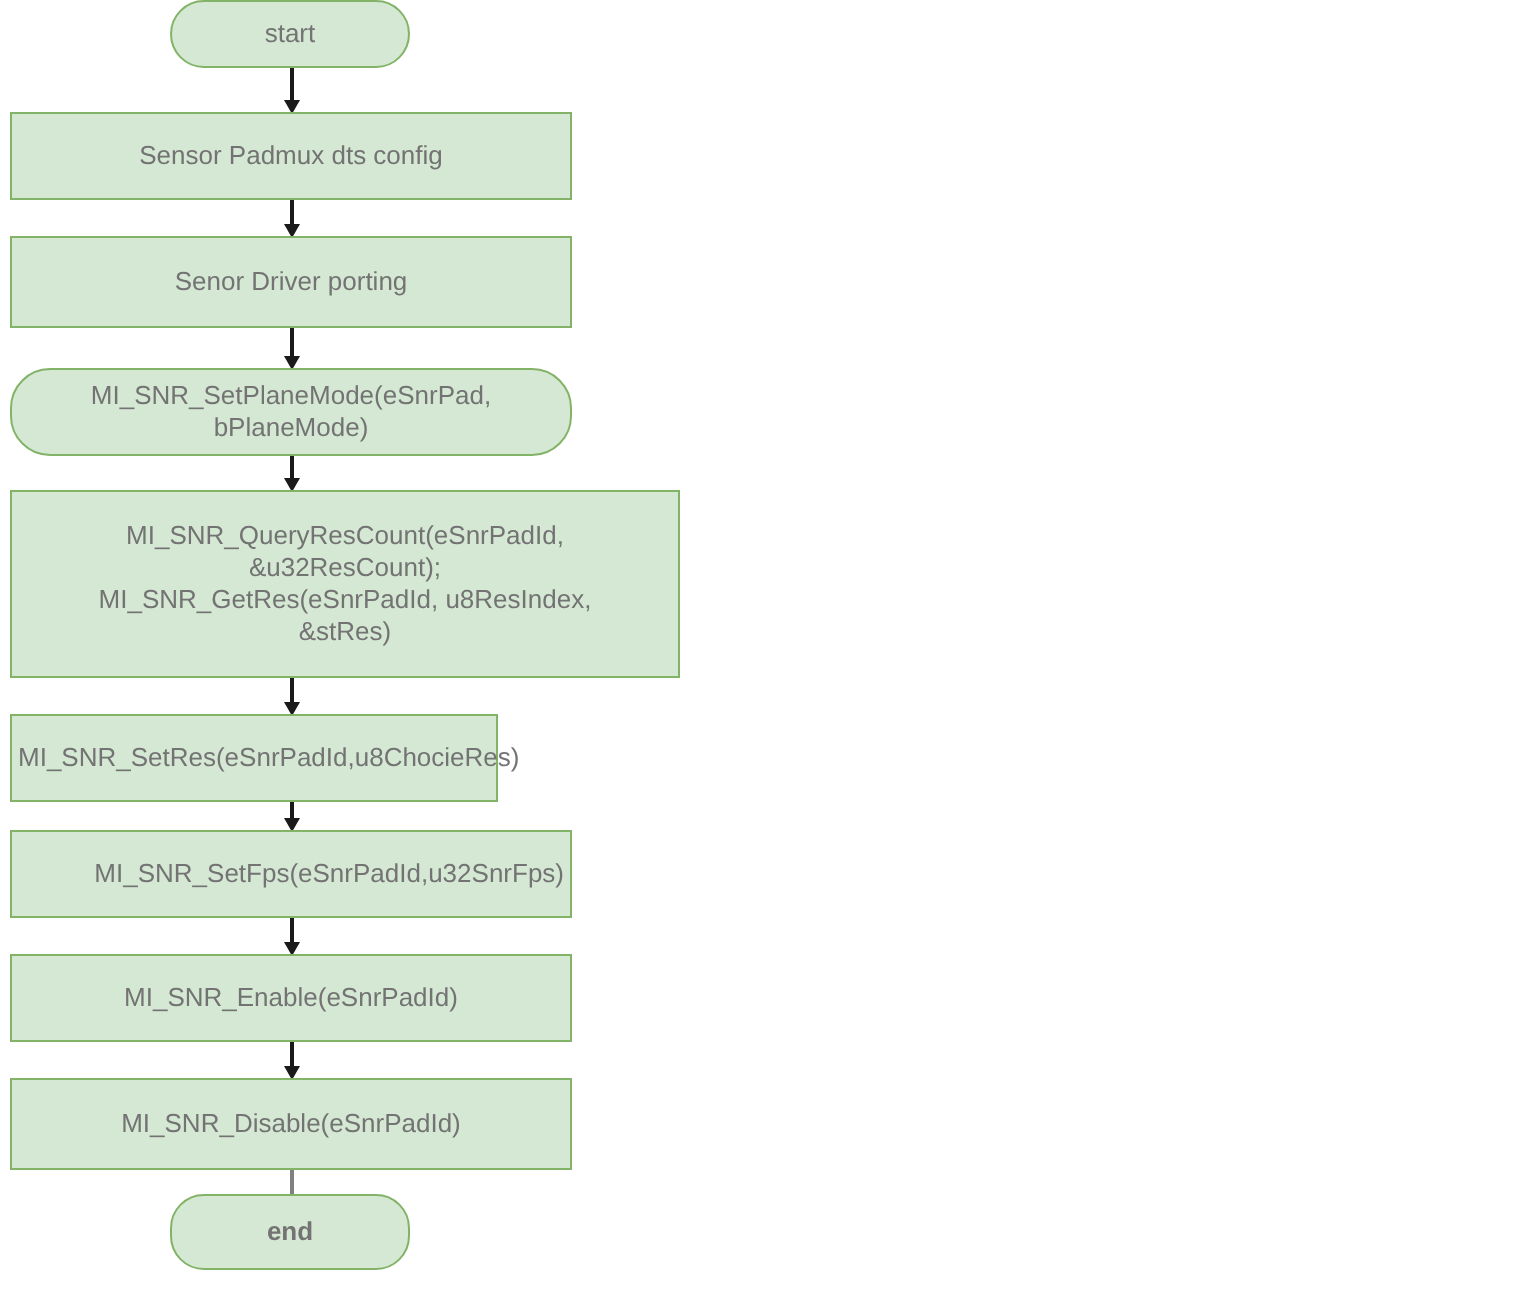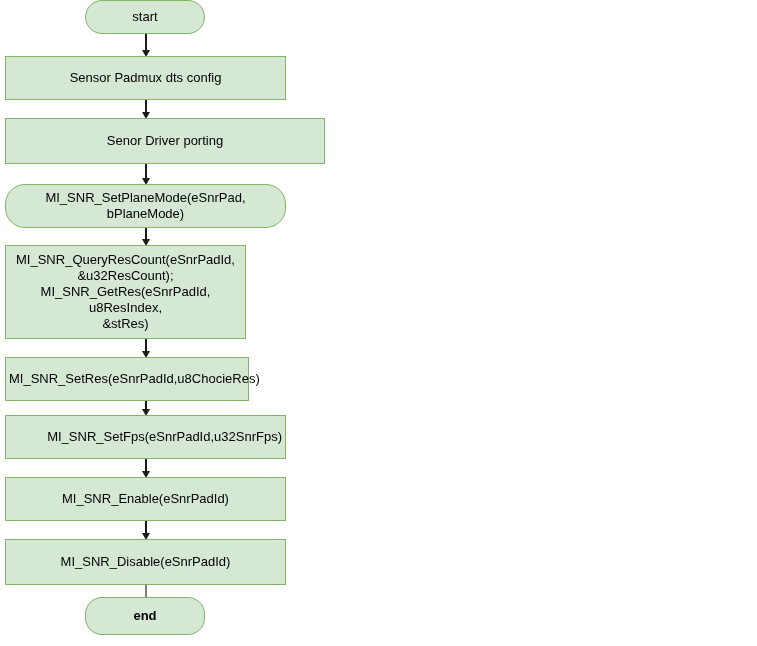--- a/index.html
+++ b/index.html
@@ -23,21 +23,21 @@
   }
   .node {
     position: absolute;
     box-sizing: border-box;
     background: #d5e8d4;
     border: 1px solid #82b366;
     display: flex;
     align-items: center;
     justify-content: center;
     text-align: center;
-    color: #000000;
+    color: #737373;
     font-size: 13px;
     line-height: 16px;
     letter-spacing: 0px;
     white-space: pre-line;
     padding: 0 3px;
   }
   .terminator {
     border-radius: 17px;
   }
   .process {
@@ -89,39 +89,39 @@
 
   <div class="node process" style="left:5px; top:56px; width:281px; height:44px;text-align:center;">
     <span class="node-label">Sensor Padmux dts config</span>
   </div>
 
   <div class="connector" style="left:145px; top:100px; width:2px; height:19px;">
     <div class="conn-line" style="height:13px;"></div>
     <div class="conn-head" style="top:12px;"></div>
   </div>
 
-  <div class="node process" style="left:5px; top:118px; width:320px; height:46px;">
+  <div class="node process" style="left:5px; top:118px; width:281px; height:46px;">
     <span class="node-label">Senor Driver porting</span>
   </div>
 
   <div class="connector" style="left:145px; top:164px; width:2px; height:21px;">
     <div class="conn-line" style="height:15px;"></div>
     <div class="conn-head" style="top:14px;"></div>
   </div>
 
   <div class="node process" style="left:5px; top:184px; width:281px; height:44px;border-radius:20px;">
     <span class="node-label">MI_SNR_SetPlaneMode(eSnrPad, bPlaneMode)</span>
   </div>
 
   <div class="connector" style="left:145px; top:228px; width:2px; height:18px;">
     <div class="conn-line" style="height:12px;"></div>
     <div class="conn-head" style="top:11px;"></div>
   </div>
 
-  <div class="node process" style="left:5px; top:245px; width:241px; height:94px;">
+  <div class="node process" style="left:5px; top:245px; width:335px; height:94px;">
     <span class="node-label">MI_SNR_QueryResCount(eSnrPadId,
 &amp;u32ResCount);
 MI_SNR_GetRes(eSnrPadId, u8ResIndex,
 &amp;stRes)</span>
   </div>
 
   <div class="connector" style="left:145px; top:339px; width:2px; height:19px;">
     <div class="conn-line" style="height:13px;"></div>
     <div class="conn-head" style="top:12px;"></div>
   </div>

